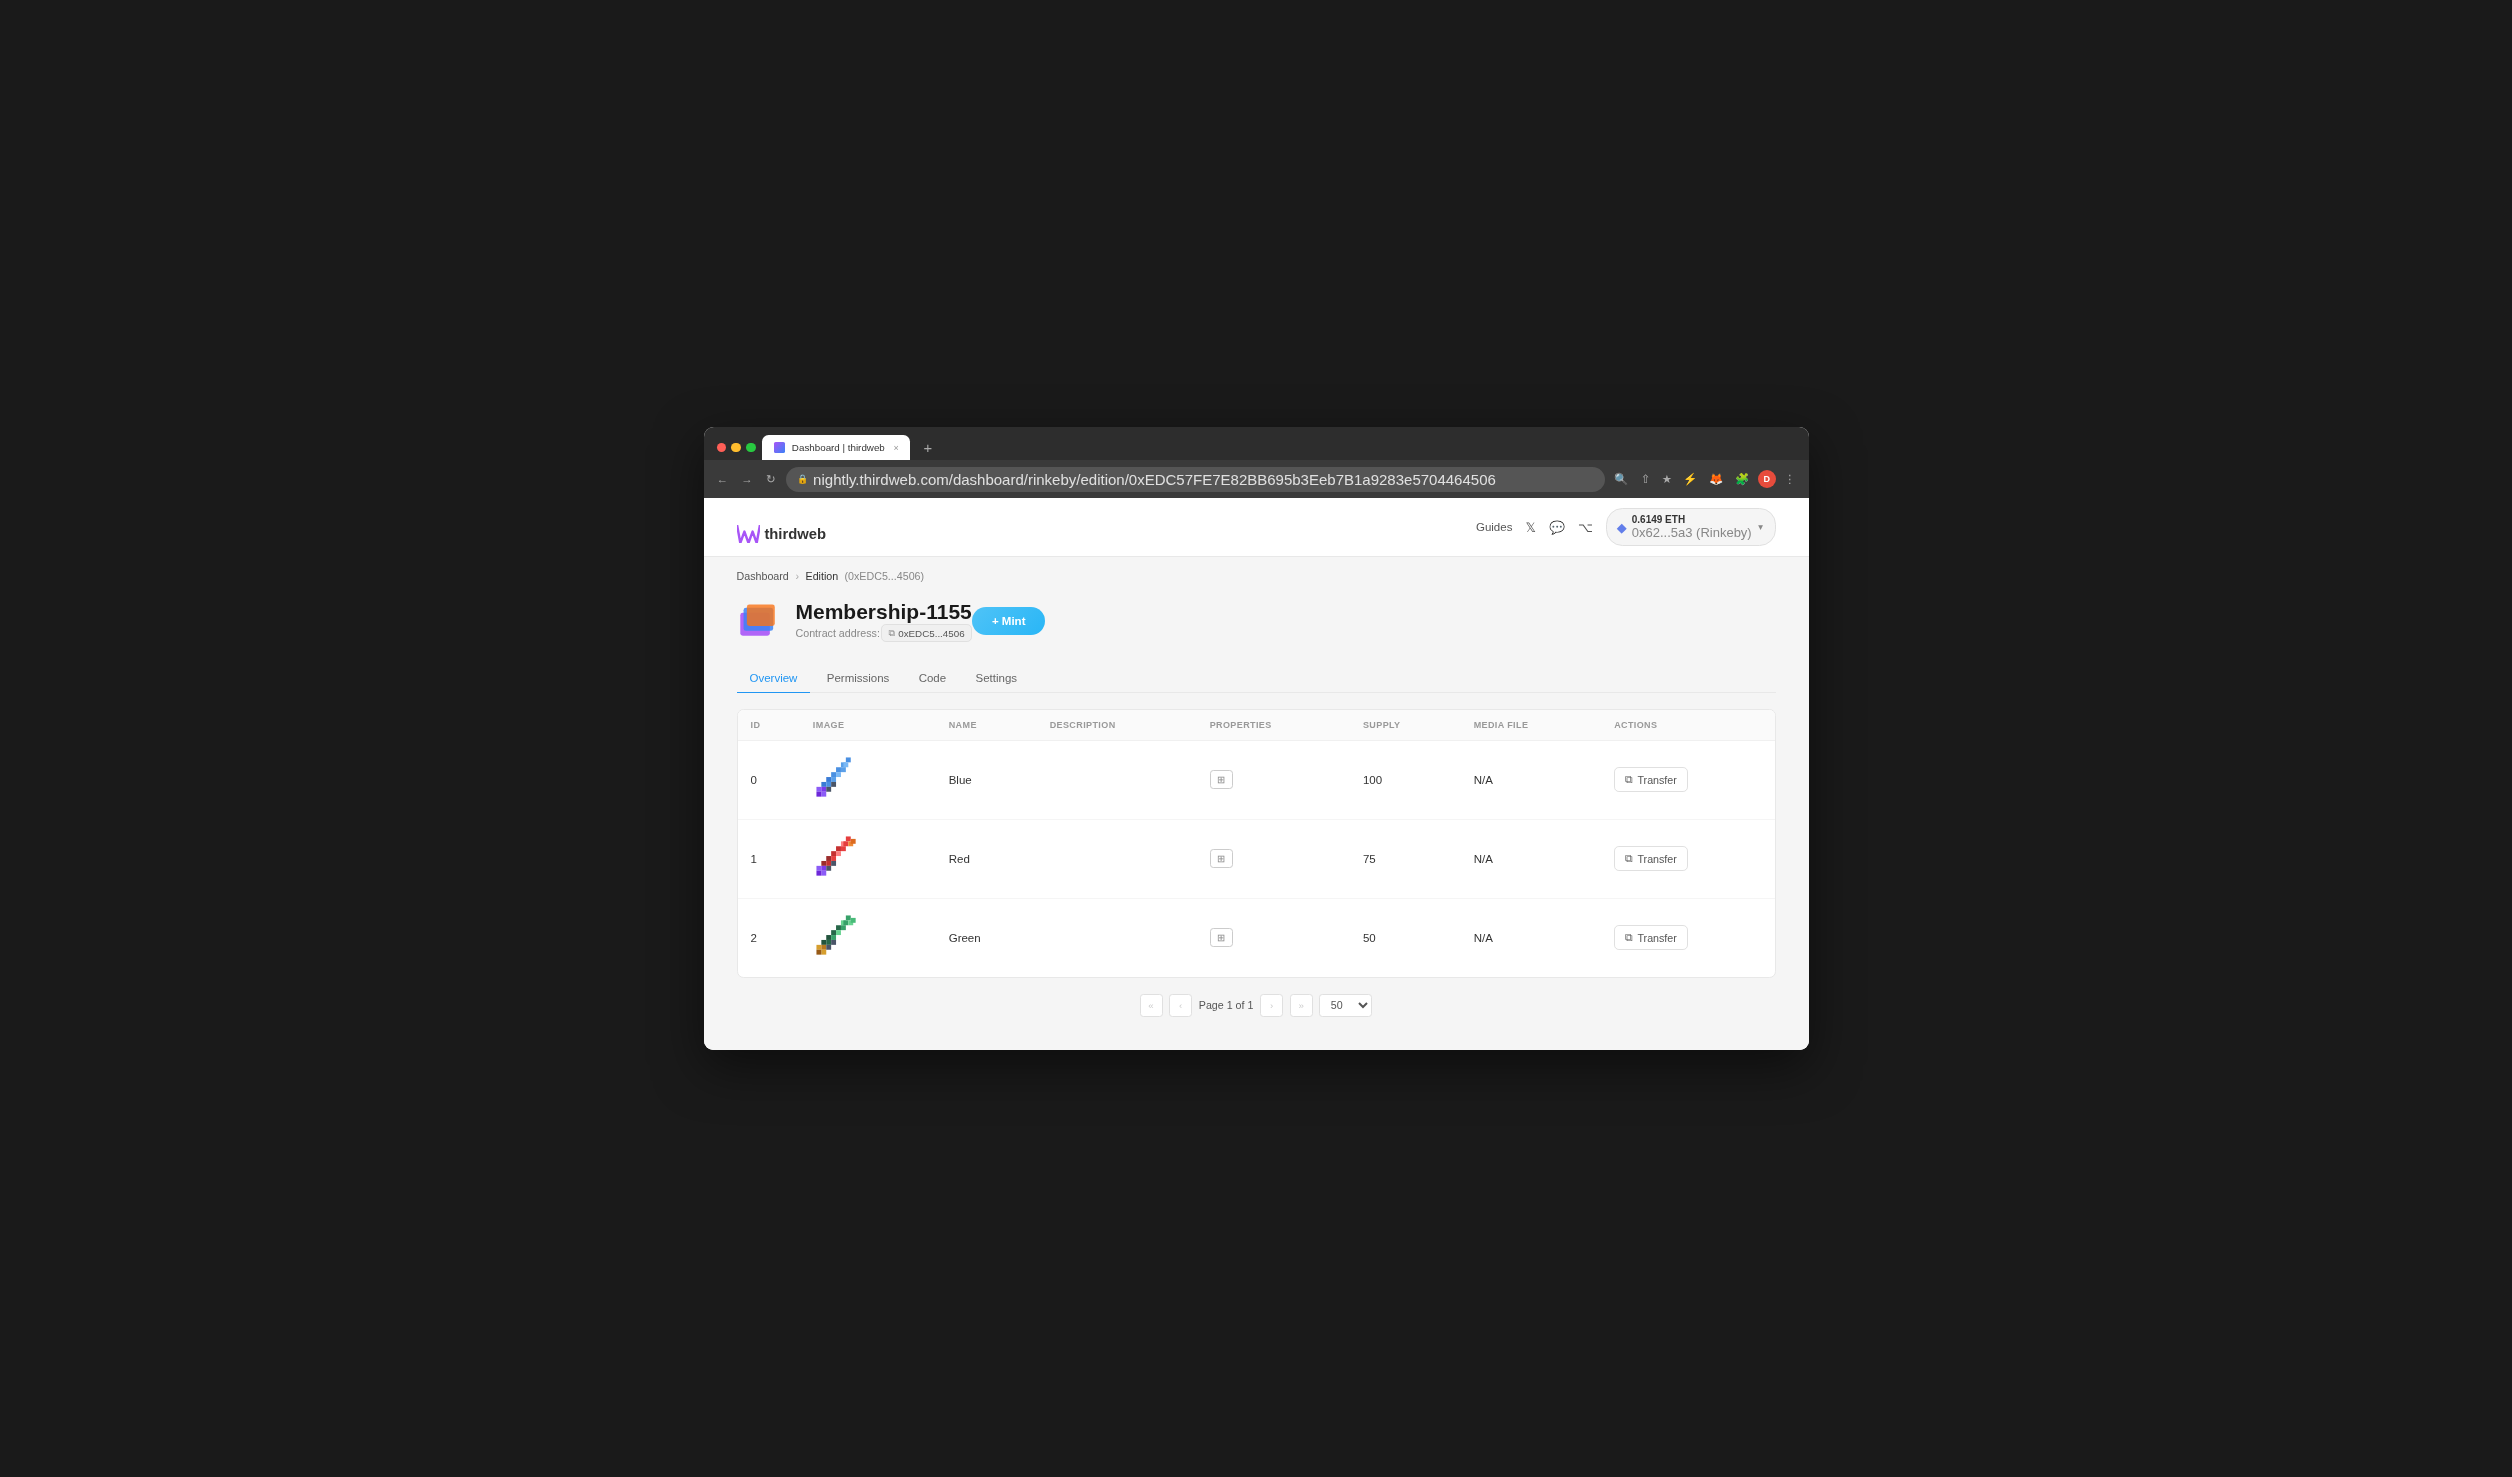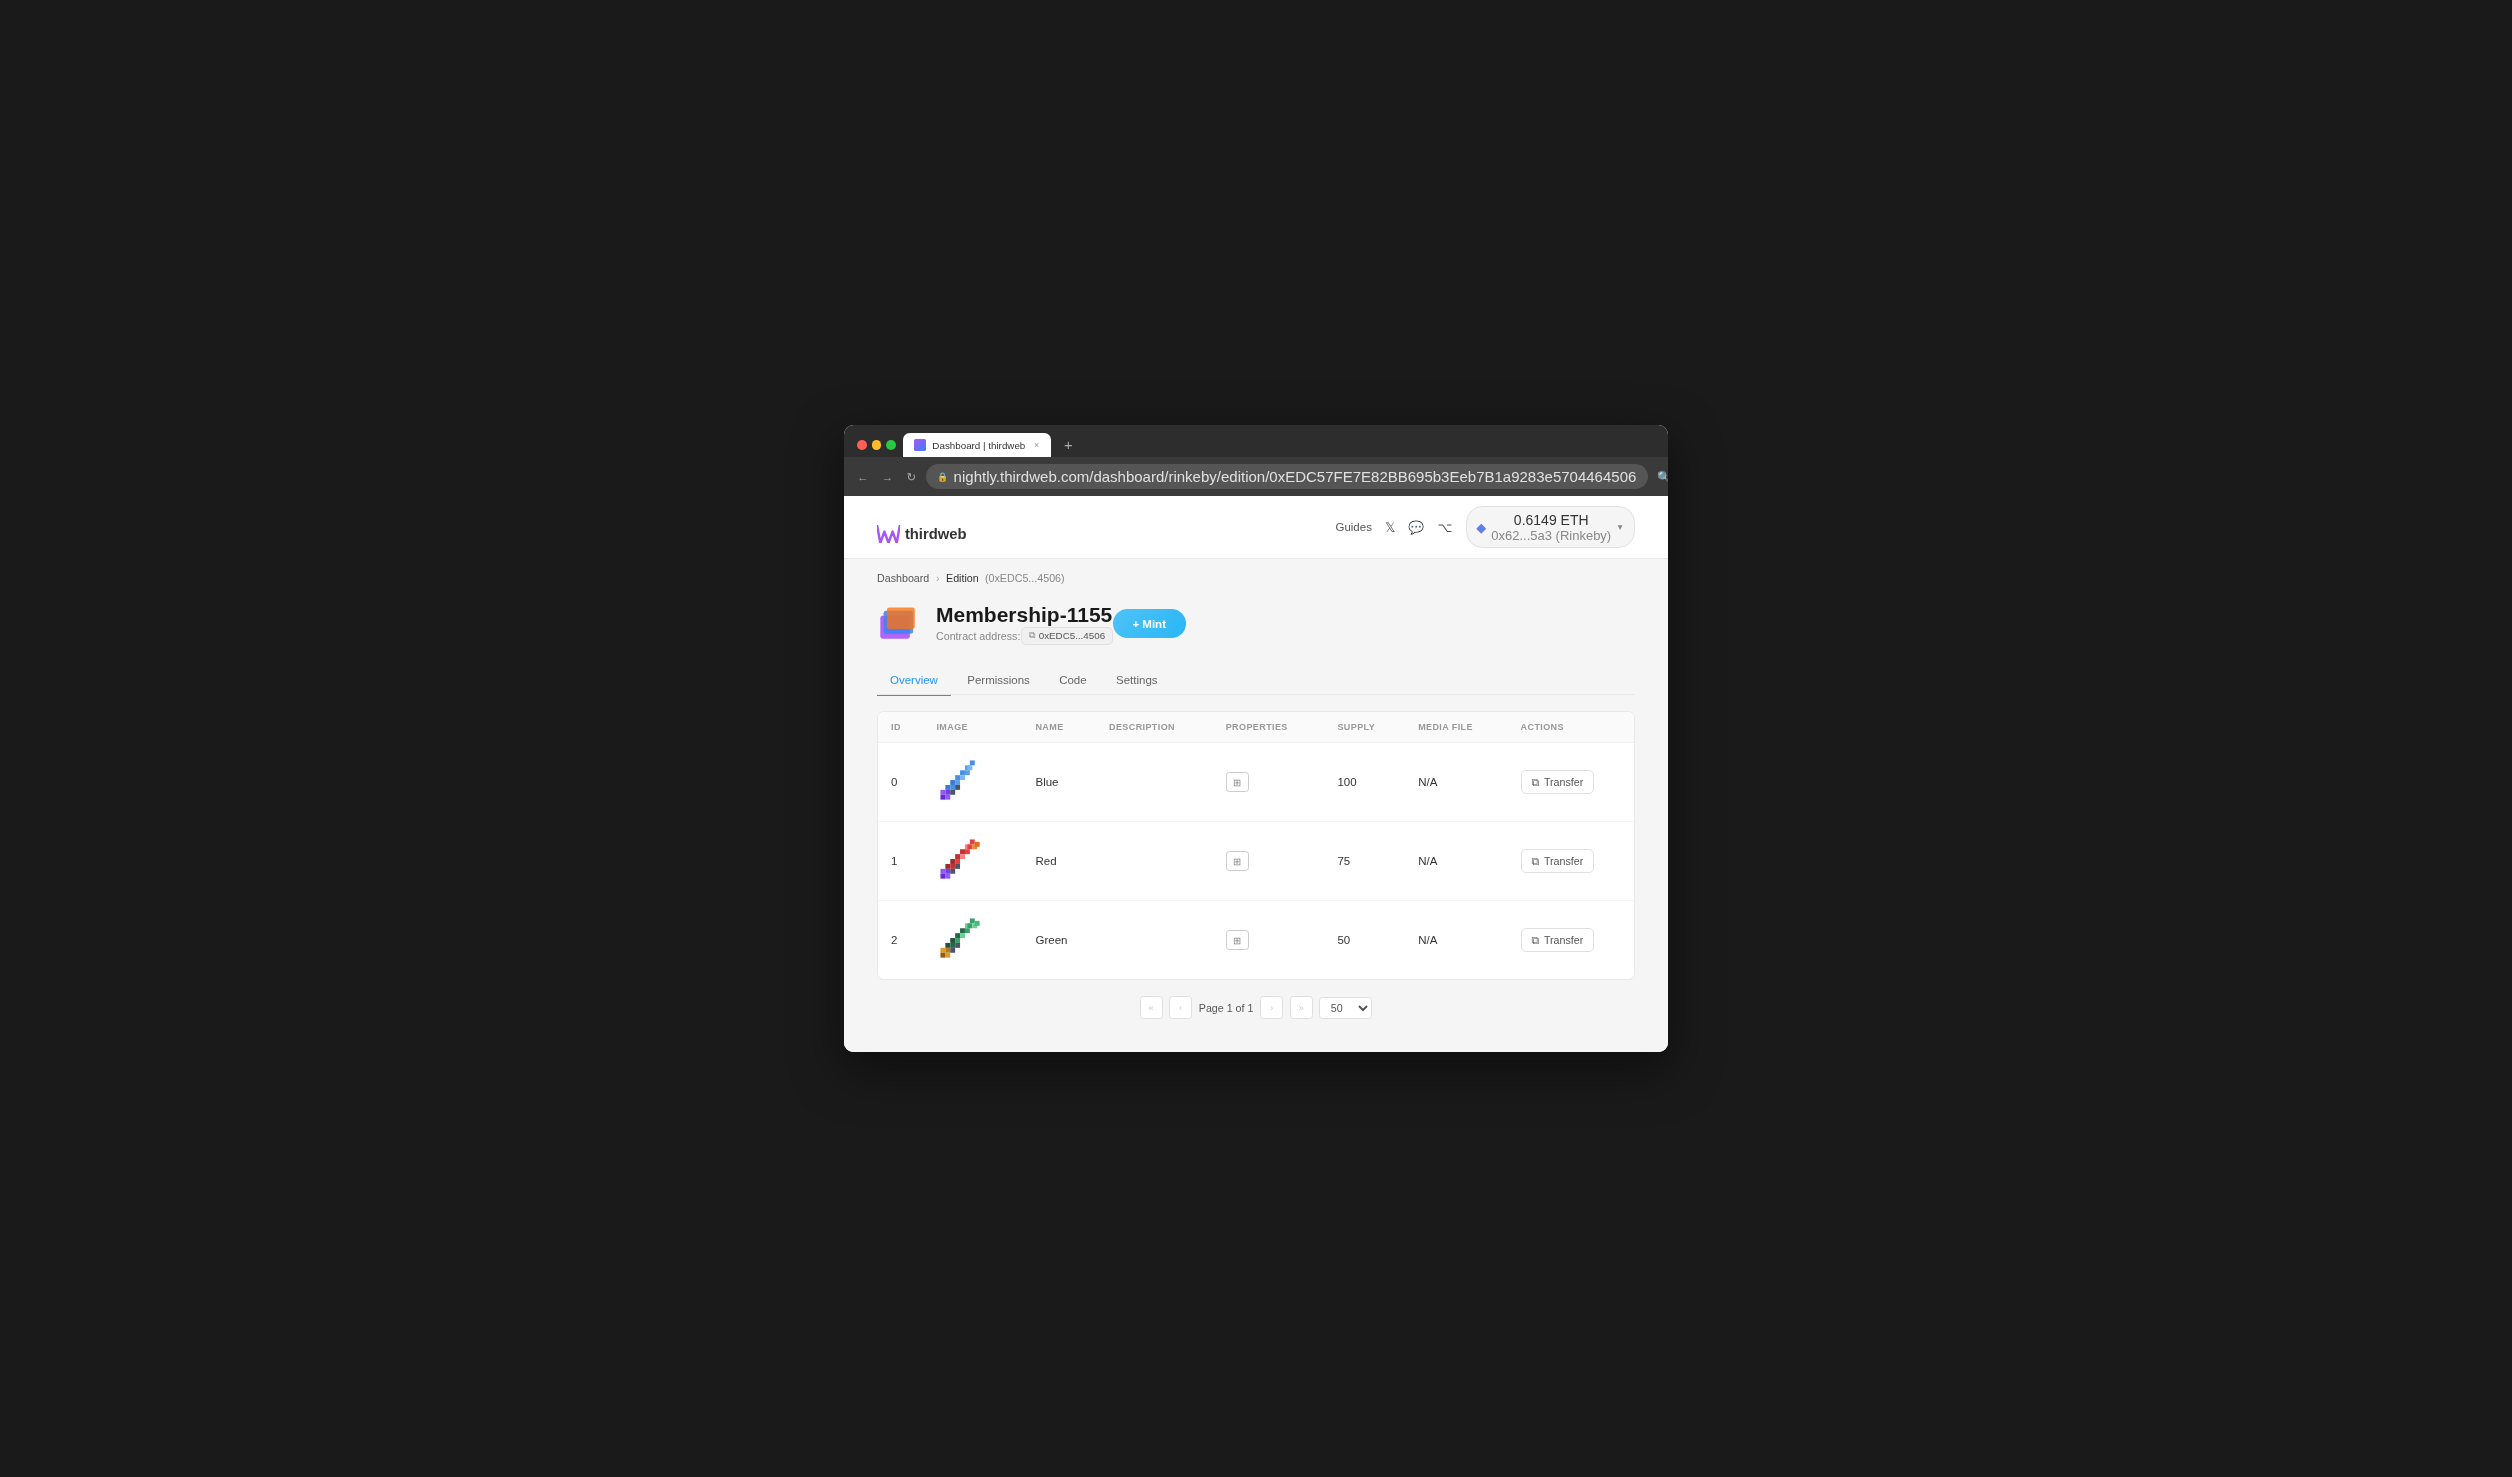--- a/index.html
+++ b/index.html
@@ -6,21 +6,21 @@
     body {
       background: #1a1a1a;
       font-family: -apple-system, BlinkMacSystemFont, 'Segoe UI', sans-serif;
       display: flex;
       justify-content: center;
       align-items: center;
       min-height: 100vh;
       padding: 16.4px;
     }
     .browser-window {
-      width: 824px;
+      width: 1105px;
       background: #fff;
       border-radius: 9.8px;
       overflow: hidden;
       box-shadow: 0 16.4px 49px rgba(0,0,0,0.5);
     }
     
     .browser-titlebar {
       background: #2d2d2d;
       padding: 8.2px 13px 0;
       display: flex;
@@ -172,24 +172,23 @@
       align-items: center;
       gap: 4.9px;
       background: #f5f5f5;
       border: 0.8px solid #e0e0e0;
       border-radius: 16.4px;
       padding: 4.9px 9.8px;
       cursor: pointer;
     }
     .eth-icon { font-size: 13px; color: #627eea; }
     .wallet-amount {
-      font-size: 14px;
-      font-weight: 400;
+      font-size: 10px;
+      font-weight: 700;
       color: #333;
-      text-align: center;
     }
     .wallet-address {
       font-size: 13px;
       color: #888;
     }
     .wallet-chevron { color: #888; font-size: 8.2px; }
     
     .breadcrumb-area {
       padding: 13px 33px 0;
       background: #f5f5f5;

